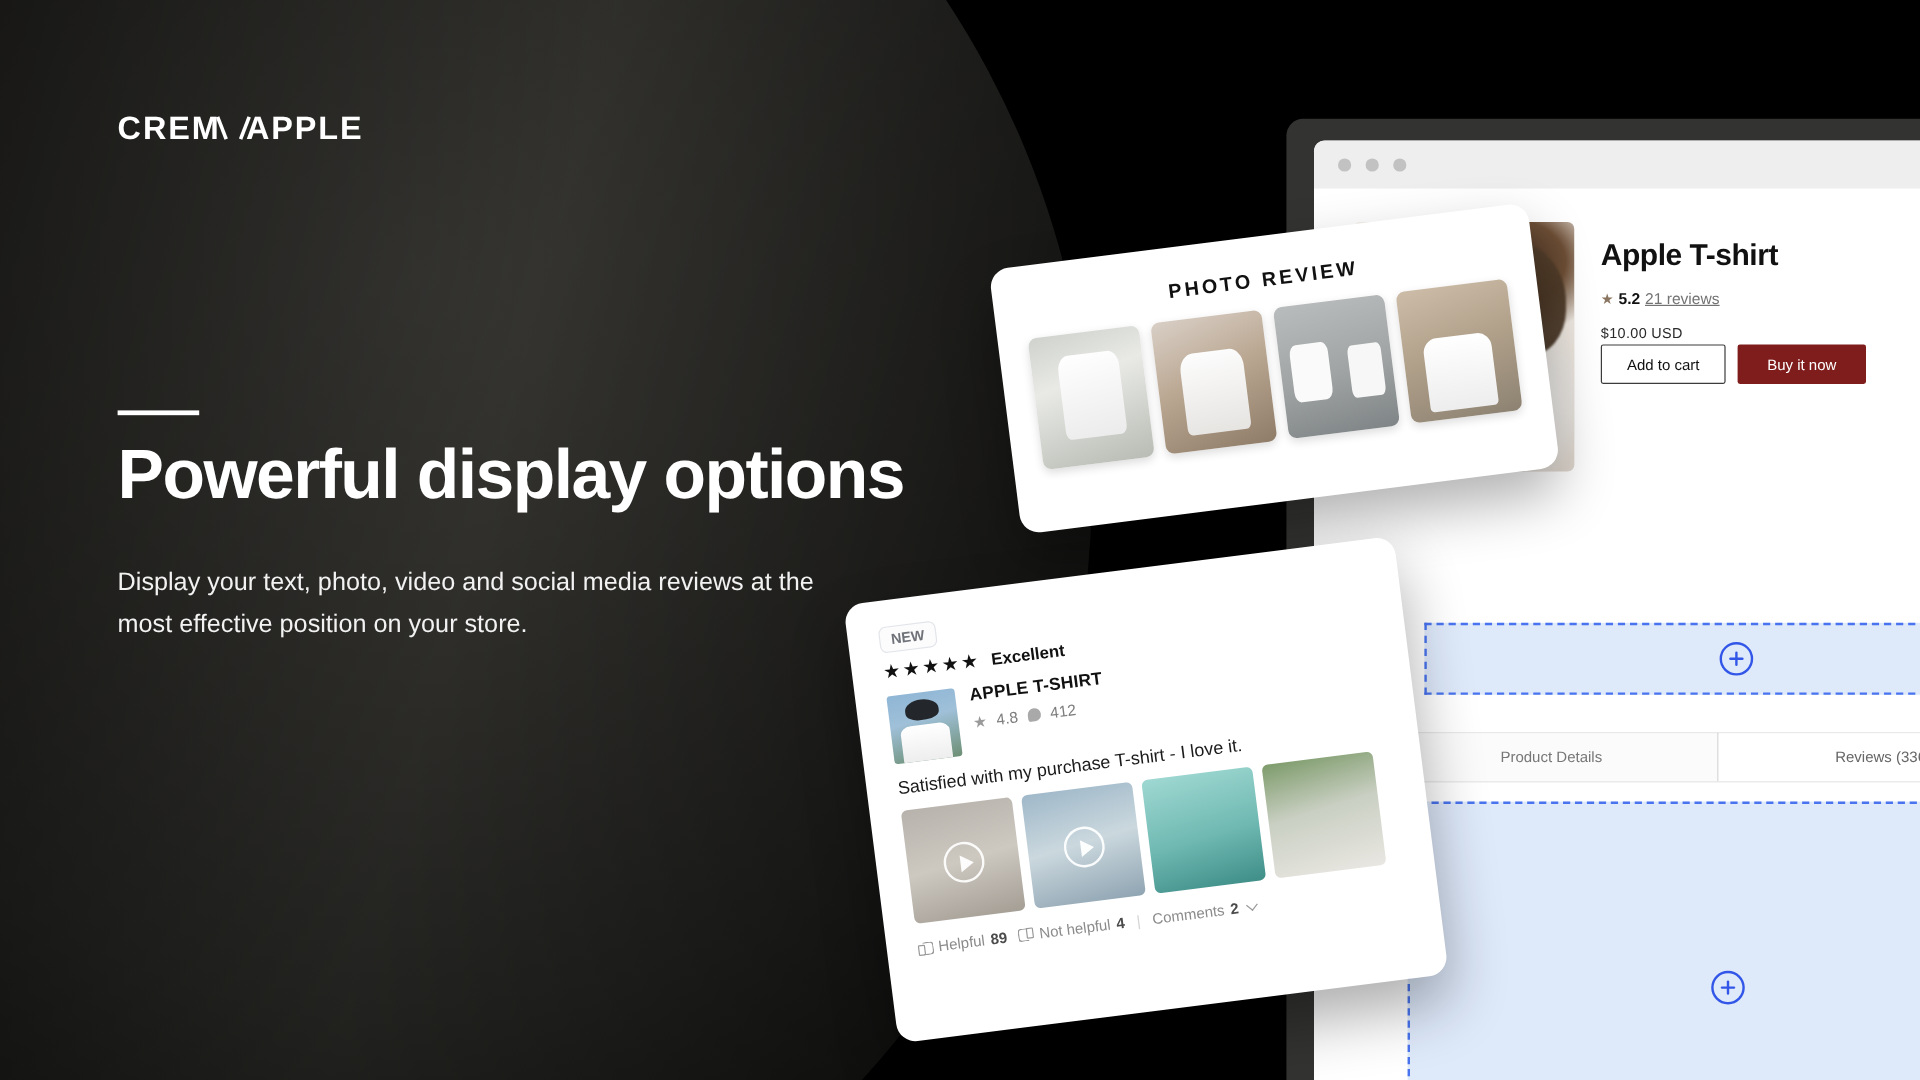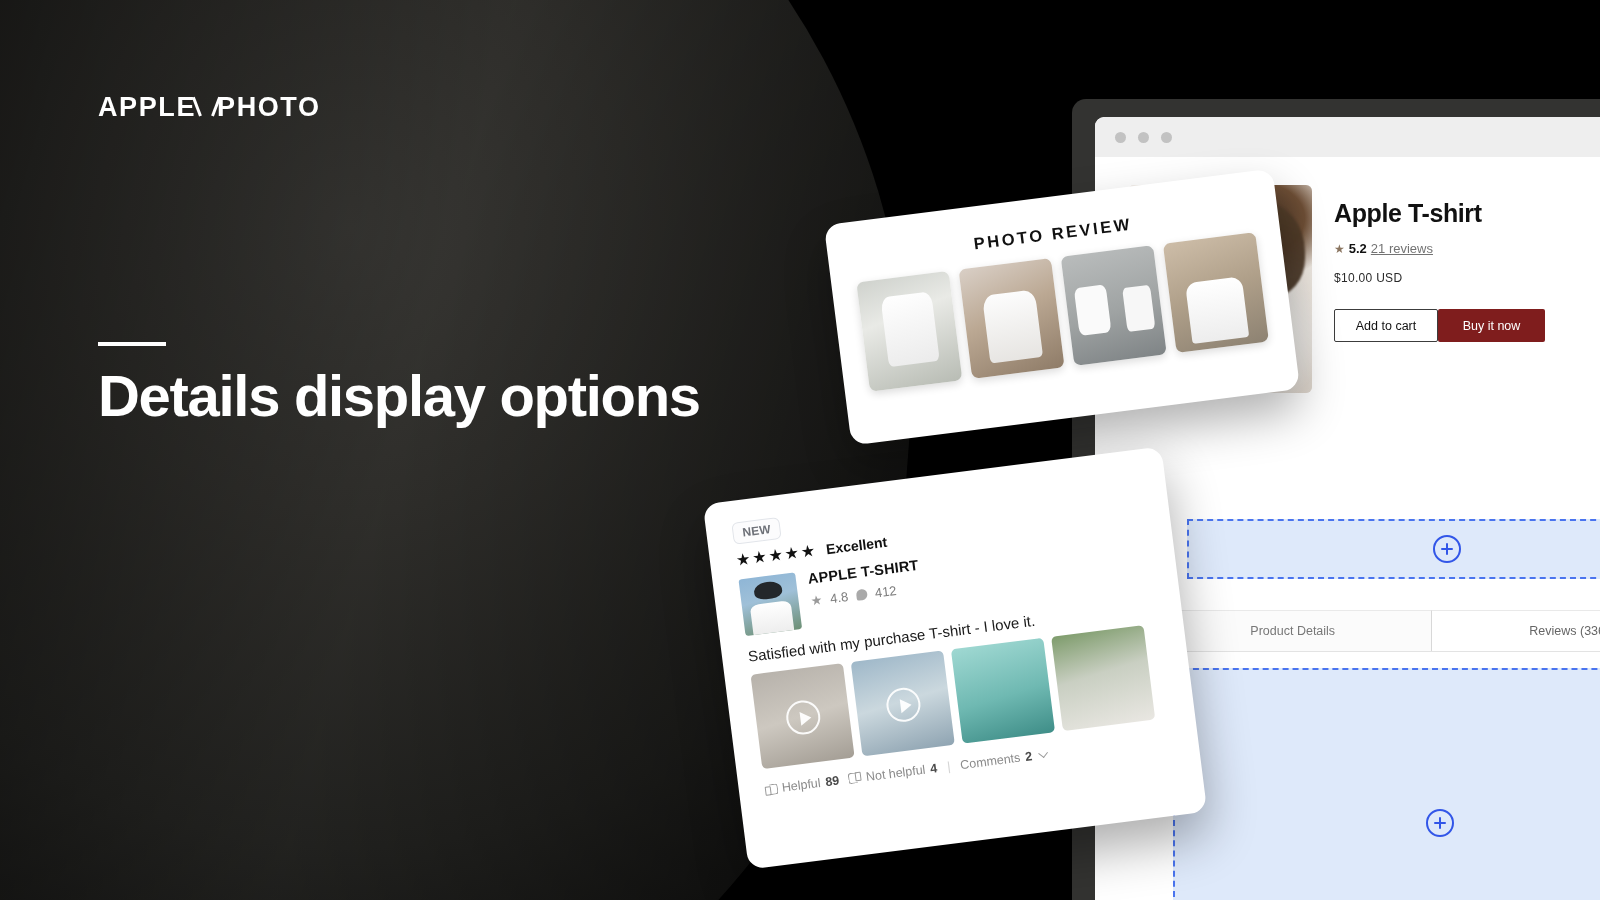--- a/index.html
+++ b/index.html
@@ -97,21 +97,21 @@
     filter:blur(1px); opacity:.92;
   }
 
   .pdp-info{ padding-top:14px; }
   .p-title{ font-size:25px; font-weight:700; color:#111; letter-spacing:-.4px; }
   .p-rating{ margin-top:13px; font-size:13px; display:flex; align-items:center; gap:4px; }
   .p-rating .star{ color:#8a7560; font-size:12px; }
   .p-rating .score{ font-weight:700; color:#111; }
   .p-rating .rlink{ color:#737373; text-decoration:underline; }
   .p-price{ margin-top:15px; font-size:12px; color:#2a2a2a; letter-spacing:.3px; }
-  .p-btns{ margin-top:24px; display:flex; }
+  .p-btns{ margin-top:2px; display:flex; gap:10px; }
   .btn{
     font-size:12.5px; height:33px; display:flex; align-items:center; justify-content:center;
     padding:0 18px; border-radius:2px; white-space:nowrap;
   }
   .btn-cart{ background:#fff; color:#111; border:1px solid #3c3c3c; min-width:104px; }
   .btn-buy { background:#7f1d1d; color:#fff; min-width:107px; }
 
   .dropzone{
     background:#dee9fa; border:2px dashed #4a74ef;
     display:flex; align-items:center; justify-content:center;
@@ -236,28 +236,29 @@
 </style>
 </head>
 <body>
 
 <div id="stage">
   <div class="bg-circle"></div>
   <div class="bg-fade"></div>
 
   <div id="copy">
     <div class="brand">
-      <span>APPLE</span>
+      <span>CREM</span>
       <span class="a-glyph"></span>
-      <span> PHOTO</span>
+      <span> APPLE</span>
     </div>
 
     <div class="rule"></div>
 
-    <h1 class="headline">Details display options</h1>
+    <h1 class="headline">Powerful display options</h1>
+    <p class="subcopy">Display your text, photo, video and social media reviews at the most effective position on your store.</p>
   </div>
 
   <div id="browser">
     <div class="bezel"></div>
     <div class="screen">
 
       <div class="titlebar">
         <span class="dot"></span>
         <span class="dot"></span>
         <span class="dot"></span>

